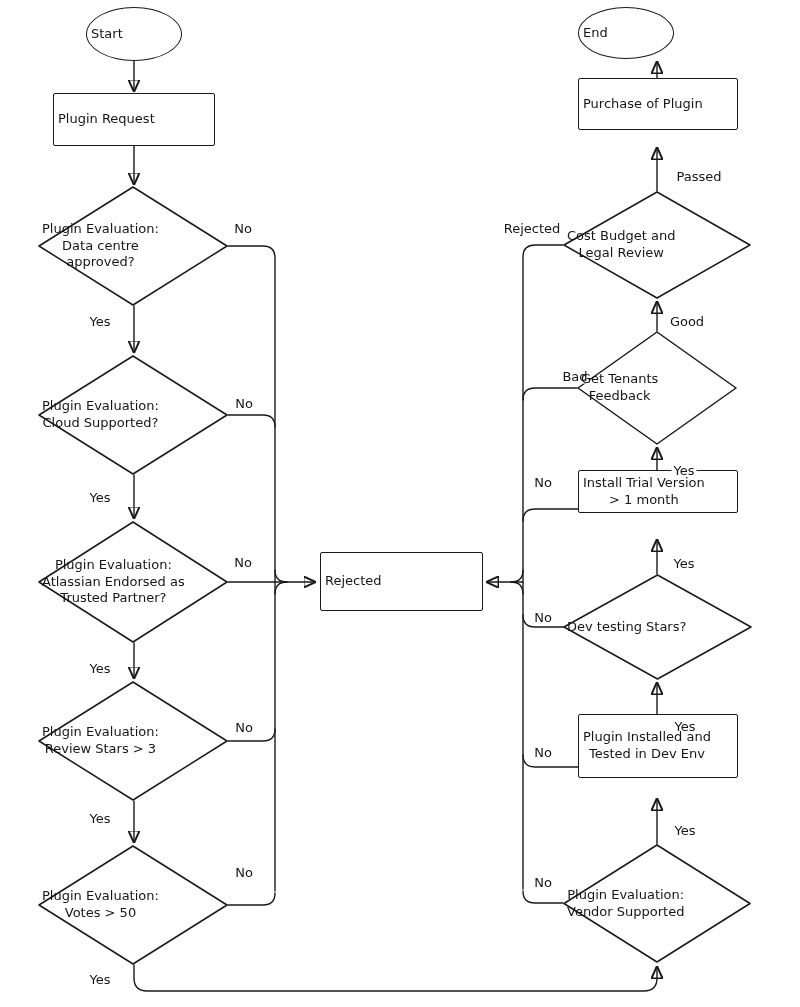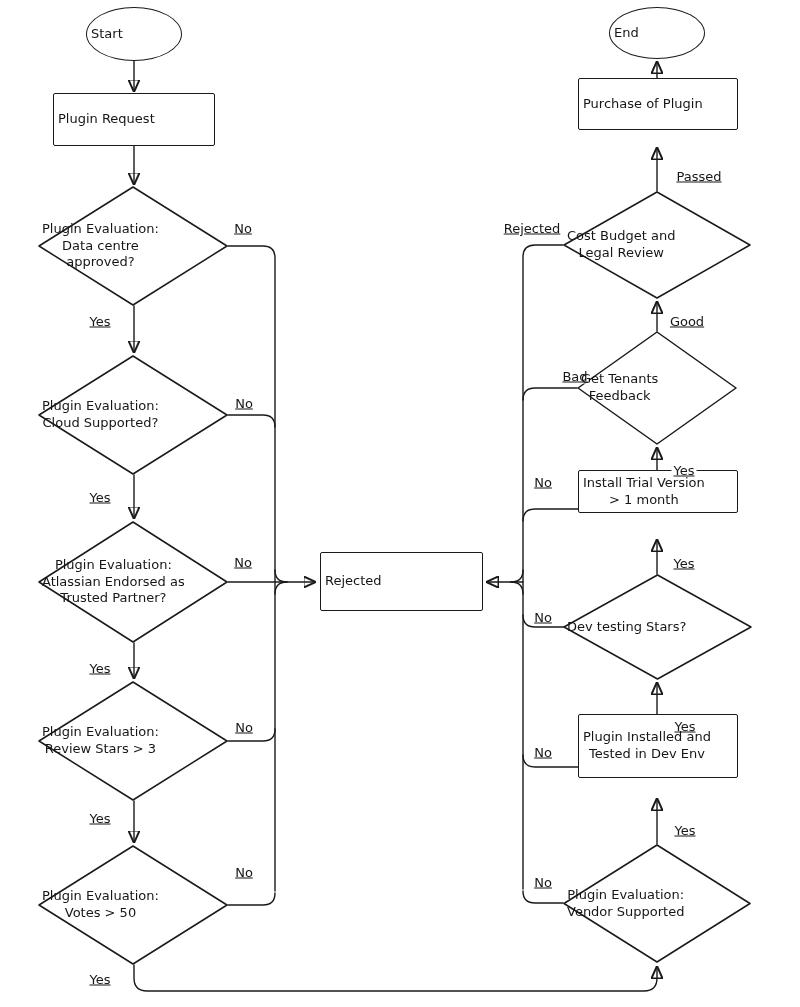--- a/index.html
+++ b/index.html
@@ -64,21 +64,20 @@
   }
   .edge-label {
     position: absolute;
     transform: translate(-50%, -50%);
     font-size: 13px;
     line-height: 1;
     color: #161616;
     white-space: nowrap;
     background: #ffffff;
     padding: 1px 2px;
-    text-decoration: underline;
   }
 </style>
 </head>
 <body>
 
 <div class="canvas">
 
   <svg class="connectors" viewBox="0 0 800 1007" xmlns="http://www.w3.org/2000/svg">
     <defs>
       <marker id="ah" markerWidth="9" markerHeight="9" refX="7.5" refY="4.5" orient="auto" markerUnits="strokeWidth">
@@ -169,21 +168,21 @@
       <polygon points="95,1 189,60 95,119 1,60"></polygon>
     </svg>
     <span class="label">Plugin Evaluation:
 Votes &gt; 50</span>
   </div>
 
   <div class="node shape-rect" style="left:320px;top:552px;width:163px;height:59px">
     <span class="label">Rejected</span>
   </div>
 
-  <div class="node shape-ellipse" style="left:609px;top:7px;width:96px;height:52px">
+  <div class="node shape-ellipse" style="left:578px;top:7px;width:96px;height:52px">
     <span class="label">End</span>
   </div>
 
   <div class="node shape-rect" style="left:578px;top:78px;width:160px;height:52px">
     <span class="label">Purchase of Plugin</span>
   </div>
 
   <div class="node diamond" style="left:577px;top:331px;width:160px;height:114px">
     <svg class="dshape" viewBox="0 0 160 114" preserveAspectRatio="none">
       <polygon points="80,1 159,57 80,113 1,57"></polygon>

